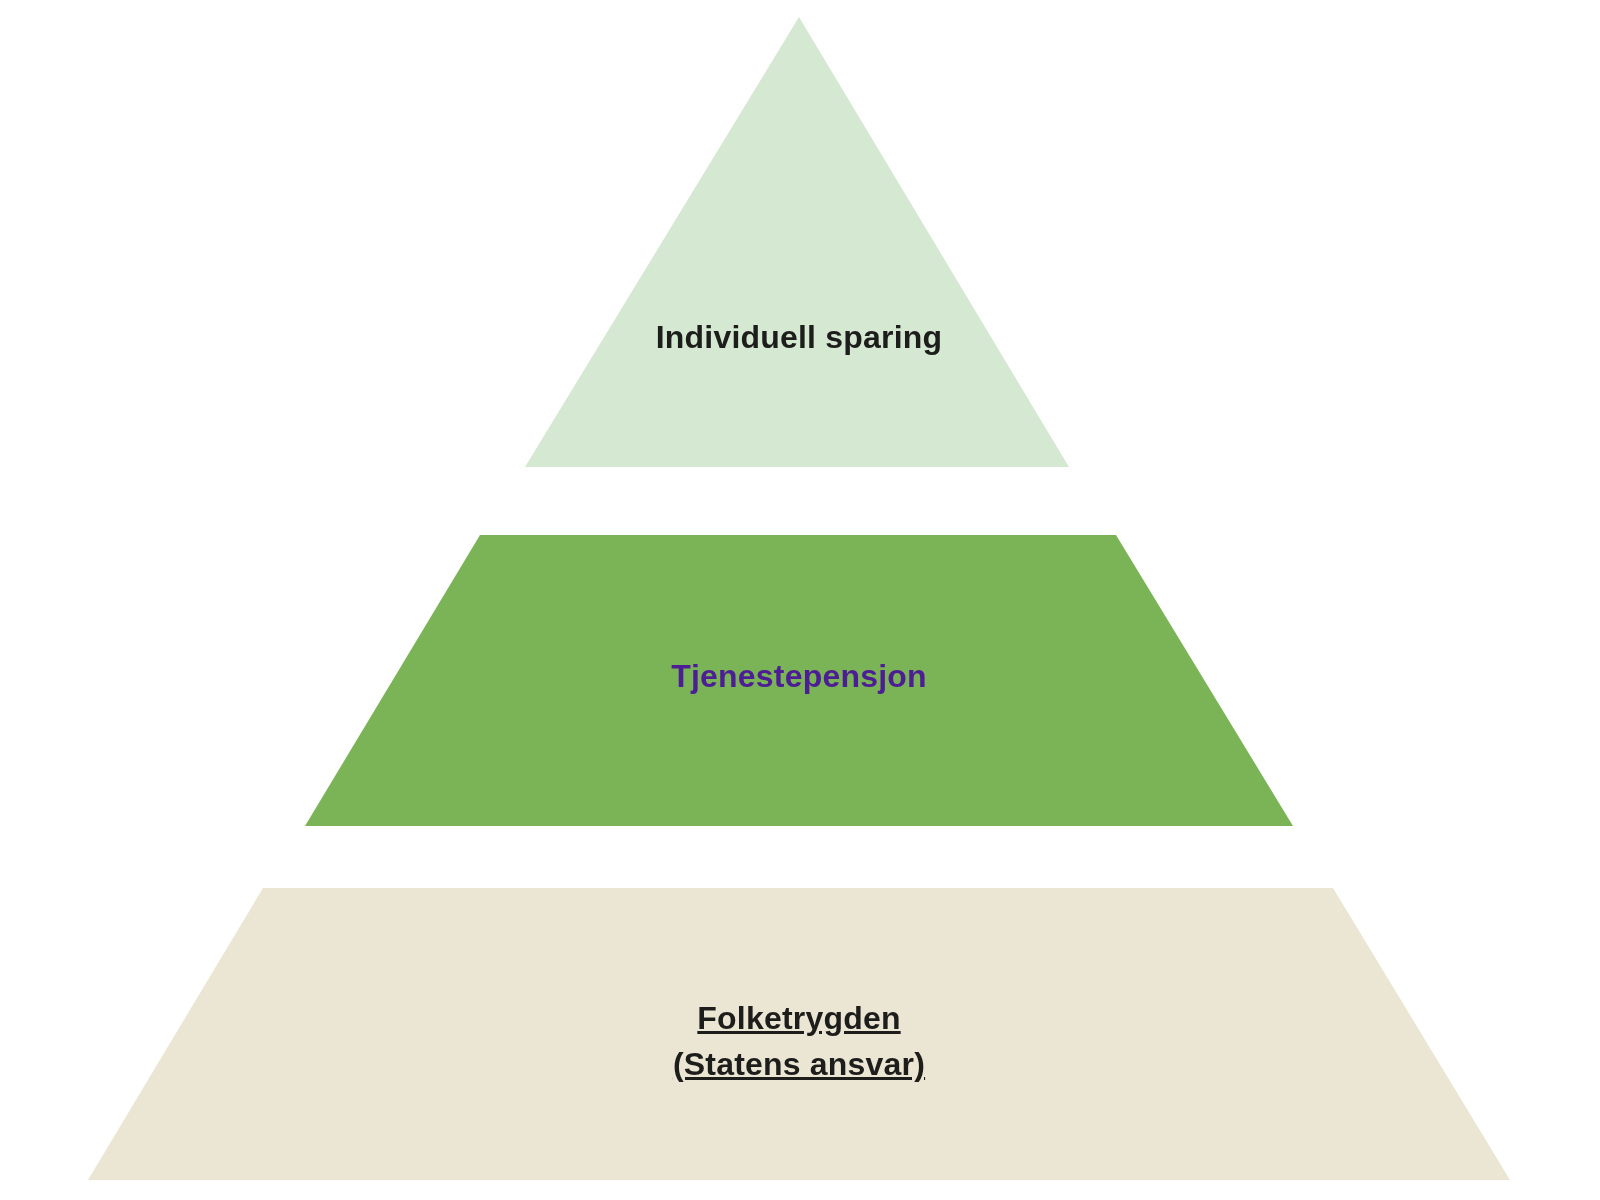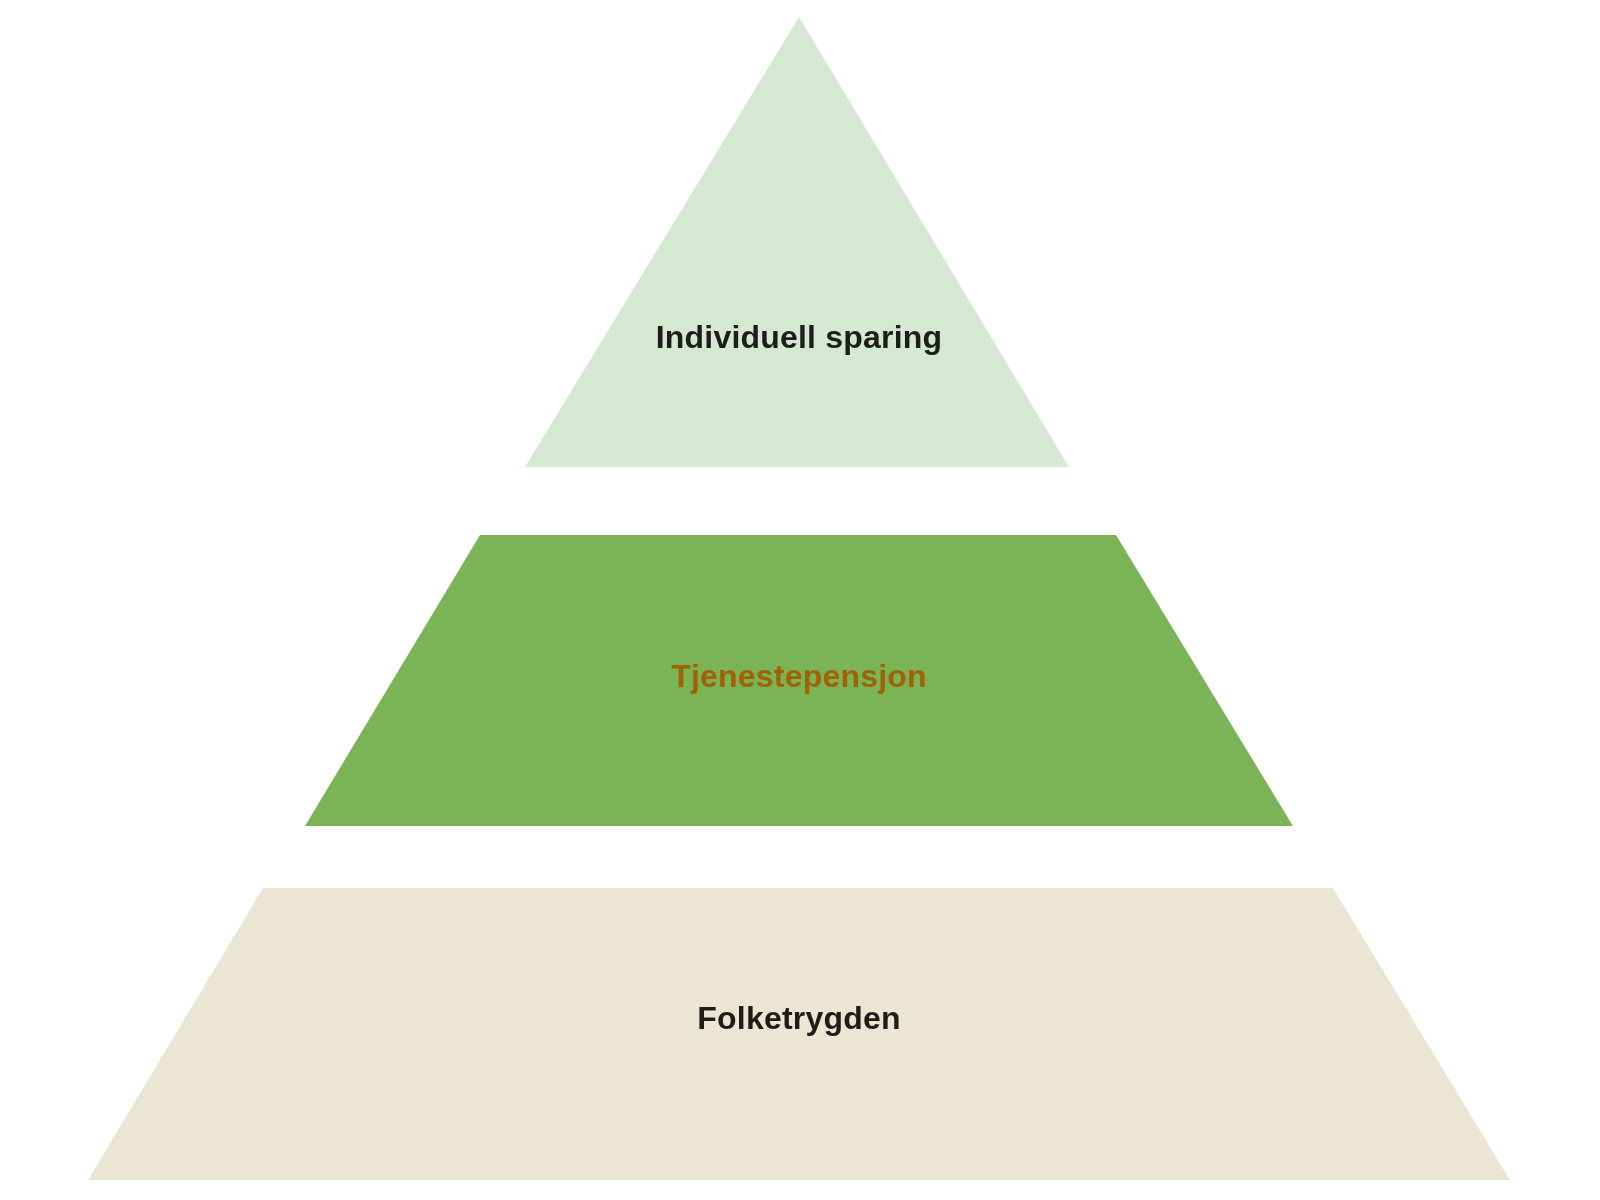--- a/index.html
+++ b/index.html
@@ -47,21 +47,22 @@
   <svg class="pyramid-svg" width="1600" height="1200" viewBox="0 0 1600 1200">
     <polygon points="799,17 1069,467 525,467" fill="#d5e8d2"></polygon>
     <polygon points="480,535 1116,535 1293,826 305,826" fill="#7bb456"></polygon>
     <polygon points="263,888 1333,888 1510,1180 88,1180" fill="#ebe5d3"></polygon>
   </svg>
 
   <div class="tier-label tier-label-top" style="color: rgb(29, 29, 27);">
     <div>Individuell sparing</div>
   </div>
 
-  <div class="tier-label tier-label-middle" style="color: #a16207;">
+  <div class="tier-label tier-label-middle" style="color: #4c1d95;">
     <div>Tjenestepensjon</div>
   </div>
 
-  <div class="tier-label tier-label-bottom" style="color: rgb(29, 29, 27);">
+  <div class="tier-label tier-label-bottom" style="color: rgb(29, 29, 27); text-decoration: underline;">
     <div>Folketrygden</div>
+    <div>(Statens ansvar)</div>
   </div>
 
 </div>
 
 </body></html>

